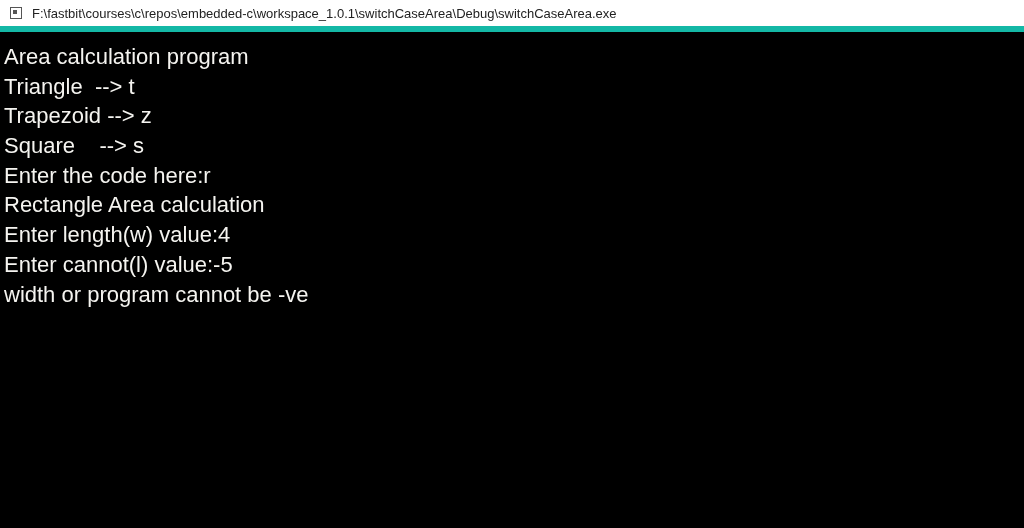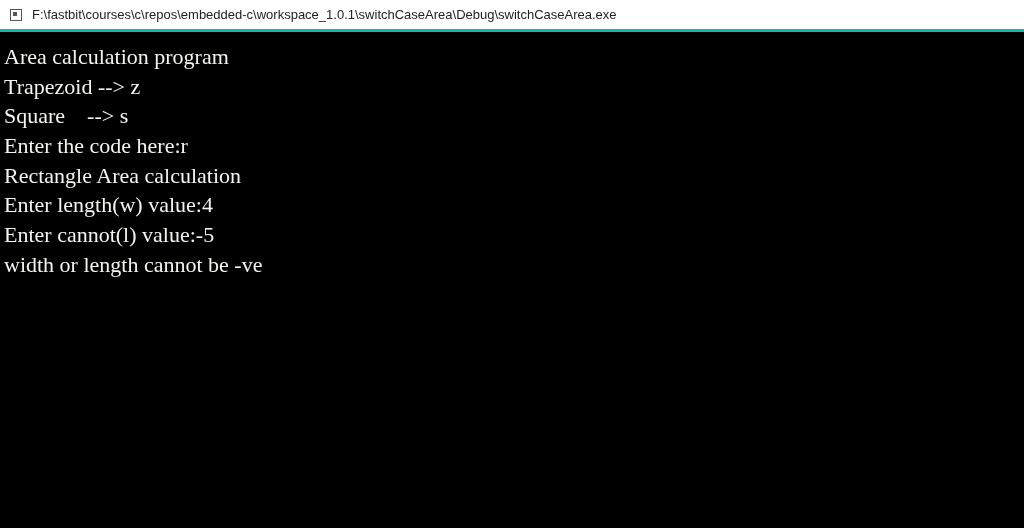--- a/index.html
+++ b/index.html
@@ -9,21 +9,21 @@
     }
     body {
       width: 1024px;
       height: 528px;
       background: #ffffff;
       font-family: "Segoe UI", Tahoma, sans-serif;
       overflow: hidden;
     }
     .titlebar {
       background: #ffffff;
-      border-bottom: 3px solid #14b8a6;
+      border-bottom: 6px solid #14b8a6;
       height: 32px;
       display: flex;
       align-items: center;
       padding: 0 8px;
       gap: 8px;
     }
     .app-icon {
       width: 16px;
       height: 16px;
       display: flex;
@@ -52,41 +52,42 @@
       color: #222;
       white-space: nowrap;
       overflow: hidden;
       text-overflow: ellipsis;
     }
     .console {
       background: #000000;
       width: 100%;
       height: calc(100% - 32px);
       padding: 10px 4px;
-      font-family: Liberation Serif, serif;
+      font-family: Liberation Sans, sans-serif;
       font-size: 22px;
       line-height: 1.35;
       color: #f5f4f0;
     }
     .console-line {
       white-space: pre;
     }
   </style>
 </head>
 <body>
 
 <div class="titlebar">
   <span class="app-icon">
     <span class="app-icon-inner"></span>
   </span>
   <span class="title-text">F:\fastbit\courses\c\repos\embedded-c\workspace_1.0.1\switchCaseArea\Debug\switchCaseArea.exe</span>
 </div>
 
 <div class="console">
   <div class="console-line">Area calculation program</div>
+  <div class="console-line">Triangle  --&gt; t</div>
   <div class="console-line">Trapezoid --&gt; z</div>
   <div class="console-line">Square    --&gt; s</div>
   <div class="console-line">Enter the code here:r</div>
   <div class="console-line">Rectangle Area calculation</div>
   <div class="console-line">Enter length(w) value:4</div>
   <div class="console-line">Enter cannot(l) value:-5</div>
-  <div class="console-line">width or length cannot be -ve</div>
+  <div class="console-line">width or program cannot be -ve</div>
 </div>
 
 </body></html>

